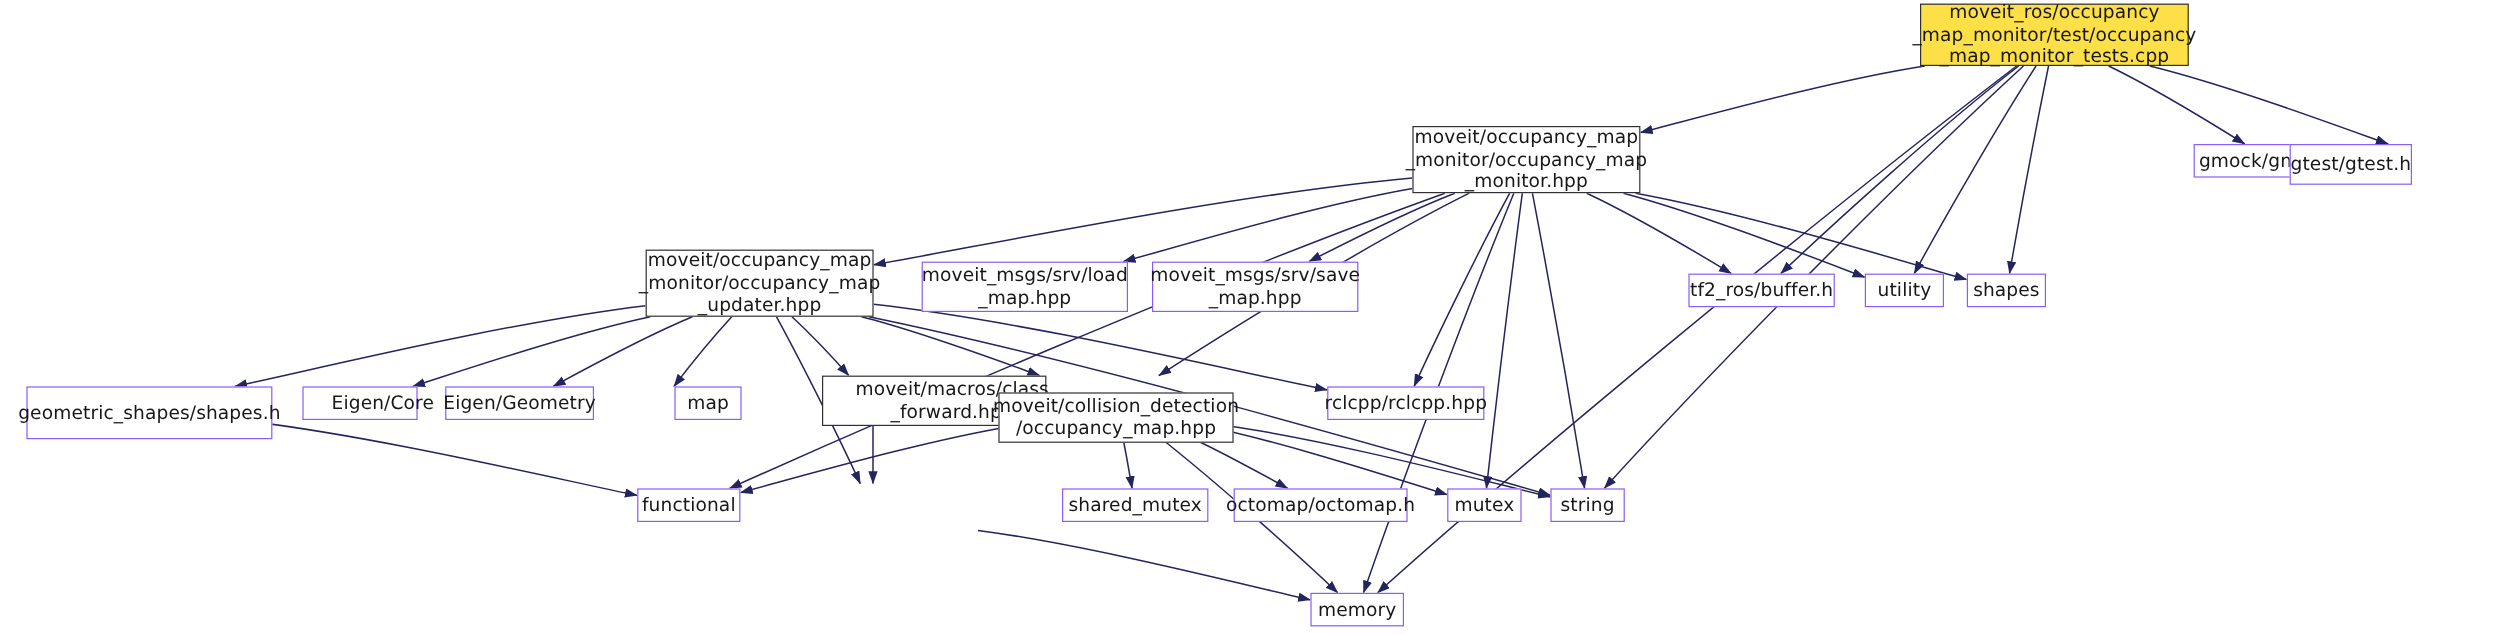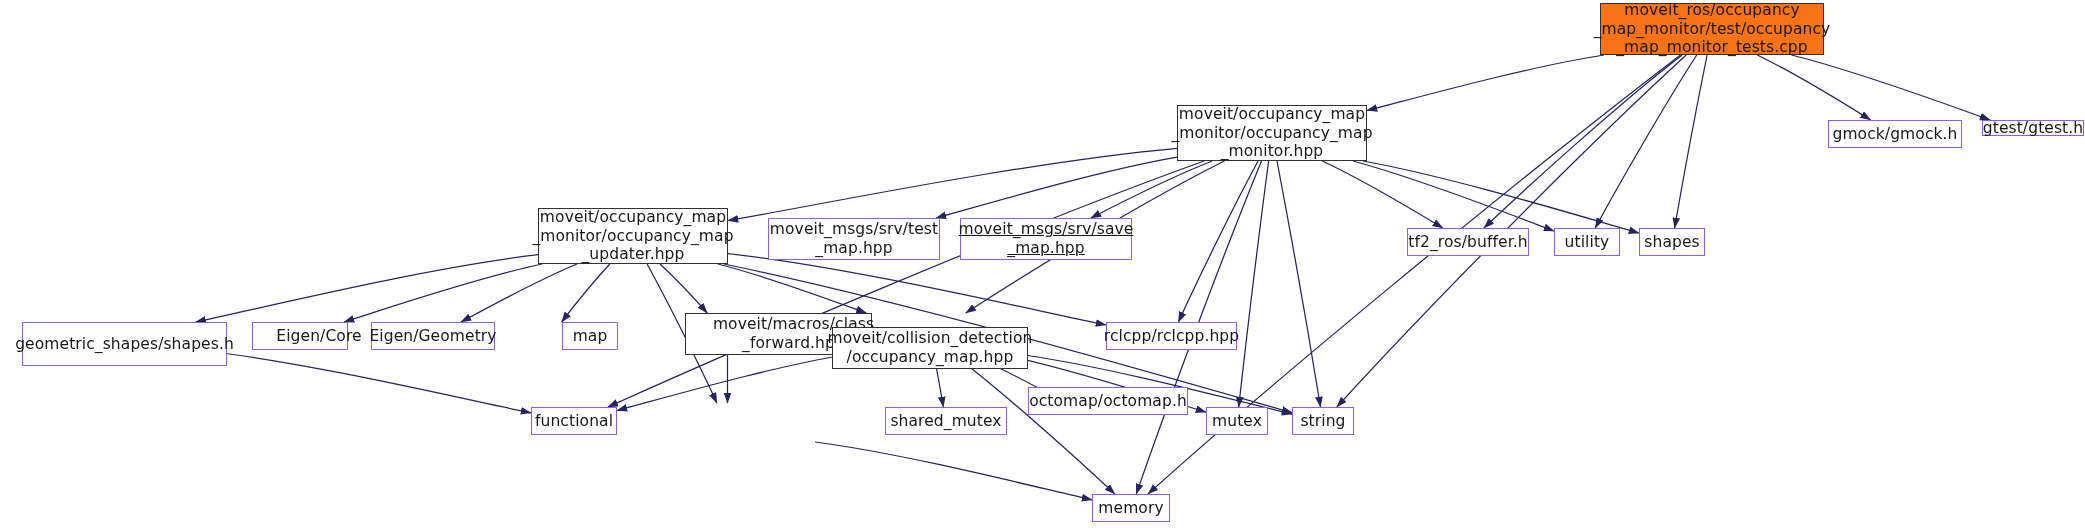--- a/index.html
+++ b/index.html
@@ -38,21 +38,21 @@
     line-height: 1.22;
     white-space: pre-line;
     letter-spacing: 0.1px;
     padding: 0 6px;
     z-index: 2;
   }
   .node.strong {
     border: 1.6px solid #313131;
   }
   .node.root {
-    background: #f97316;
+    background: #fde047;
     border: 1.6px solid #313131;
   }
 </style>
 </head>
 <body>
 
 <div id="graph">
   <svg id="edges" viewBox="0 0 2085 528" width="2085" height="528" xmlns="http://www.w3.org/2000/svg">
     <defs>
       <marker id="arrow" markerWidth="9" markerHeight="9" refX="8.2" refY="3.1" orient="auto" markerUnits="strokeWidth">
@@ -97,42 +97,42 @@
         <path d="M1024.0,355.0 C1112.4,367.7 1233.0,399.9 1292.0,414.1" marker-end="url(#arrow)"></path>
         <path d="M954.3,355.0 C1007.2,395.6 1079.5,460.6 1114.8,494.0" marker-end="url(#arrow)"></path>
         <path d="M815.0,442.0 C906.4,454.0 1031.1,486.0 1092.0,499.9" marker-end="url(#arrow)"></path>
         <path d="M198.5,350.0 C308.2,362.3 457.9,397.8 531.0,412.9" marker-end="url(#arrow)"></path>
       </g>
   </svg>
 <div class="node root" style="left: 1600px; top: 3px; width: 224px; height: 52px;">moveit_ros/occupancy
 _map_monitor/test/occupancy
 _map_monitor_tests.cpp</div>
     <div class="node" style="left: 1828px; top: 120px; width: 134px; height: 28px;">gmock/gmock.h</div>
-    <div class="node" style="left: 1982px; top: 120px; width: 102px; height: 16px;">gtest/gtest.h</div>
+    <div class="node" style="left: 1908px; top: 120px; width: 102px; height: 34px;">gtest/gtest.h</div>
     <div class="node strong" style="left: 1177px; top: 105px; width: 190px; height: 56px;">moveit/occupancy_map
 _monitor/occupancy_map
 _monitor.hpp</div>
     <div class="node strong" style="left: 538px; top: 208px; width: 190px; height: 56px;">moveit/occupancy_map
 _monitor/occupancy_map
 _updater.hpp</div>
-    <div class="node" style="left: 768px; top: 218px; width: 172px; height: 42px;">moveit_msgs/srv/test
+    <div class="node" style="left: 768px; top: 218px; width: 172px; height: 42px;">moveit_msgs/srv/load
 _map.hpp</div>
-    <div class="node" style="left: 960px; top: 218px; width: 172px; height: 42px; text-decoration: underline;">moveit_msgs/srv/save
+    <div class="node" style="left: 960px; top: 218px; width: 172px; height: 42px;">moveit_msgs/srv/save
 _map.hpp</div>
     <div class="node" style="left: 1407px; top: 228px; width: 122px; height: 28px;">tf2_ros/buffer.h</div>
     <div class="node" style="left: 1554px; top: 228px; width: 66px; height: 28px;">utility</div>
     <div class="node" style="left: 1639px; top: 228px; width: 66px; height: 28px;">shapes</div>
     <div class="node" style="left: 22px; top: 322px; width: 205px; height: 44px;">geometric_shapes/shapes.h</div>
     <div class="node" style="left: 252px; top: 322px; width: 96px; height: 28px; padding-left: 44px;">Eigen/Core</div>
     <div class="node" style="left: 371px; top: 322px; width: 124px; height: 28px;">Eigen/Geometry</div>
     <div class="node" style="left: 522px; top: 322px; width: 56px; height: 28px; margin-left: 40px;">map</div>
     <div class="node strong" style="left: 685px; top: 313px; width: 187px; height: 42px; padding-left: 36px;">moveit/macros/class
 _forward.hpp</div>
     <div class="node strong" style="left: 832px; top: 327px; width: 196px; height: 42px;">moveit/collision_detection
 /occupancy_map.hpp</div>
     <div class="node" style="left: 1106px; top: 322px; width: 131px; height: 28px;">rclcpp/rclcpp.hpp</div>
     <div class="node" style="left: 531px; top: 407px; width: 86px; height: 28px;">functional</div>
     <div class="node" style="left: 885px; top: 407px; width: 122px; height: 28px;">shared_mutex</div>
-    <div class="node" style="left: 1028px; top: 387px; width: 160px; height: 28px;">octomap/octomap.h</div>
+    <div class="node" style="left: 1028px; top: 407px; width: 145px; height: 28px;">octomap/octomap.h</div>
     <div class="node" style="left: 1206px; top: 407px; width: 62px; height: 28px;">mutex</div>
     <div class="node" style="left: 1292px; top: 407px; width: 62px; height: 28px;">string</div>
     <div class="node" style="left: 1092px; top: 494px; width: 78px; height: 28px;">memory</div>
   </div>
 
 </body></html>

